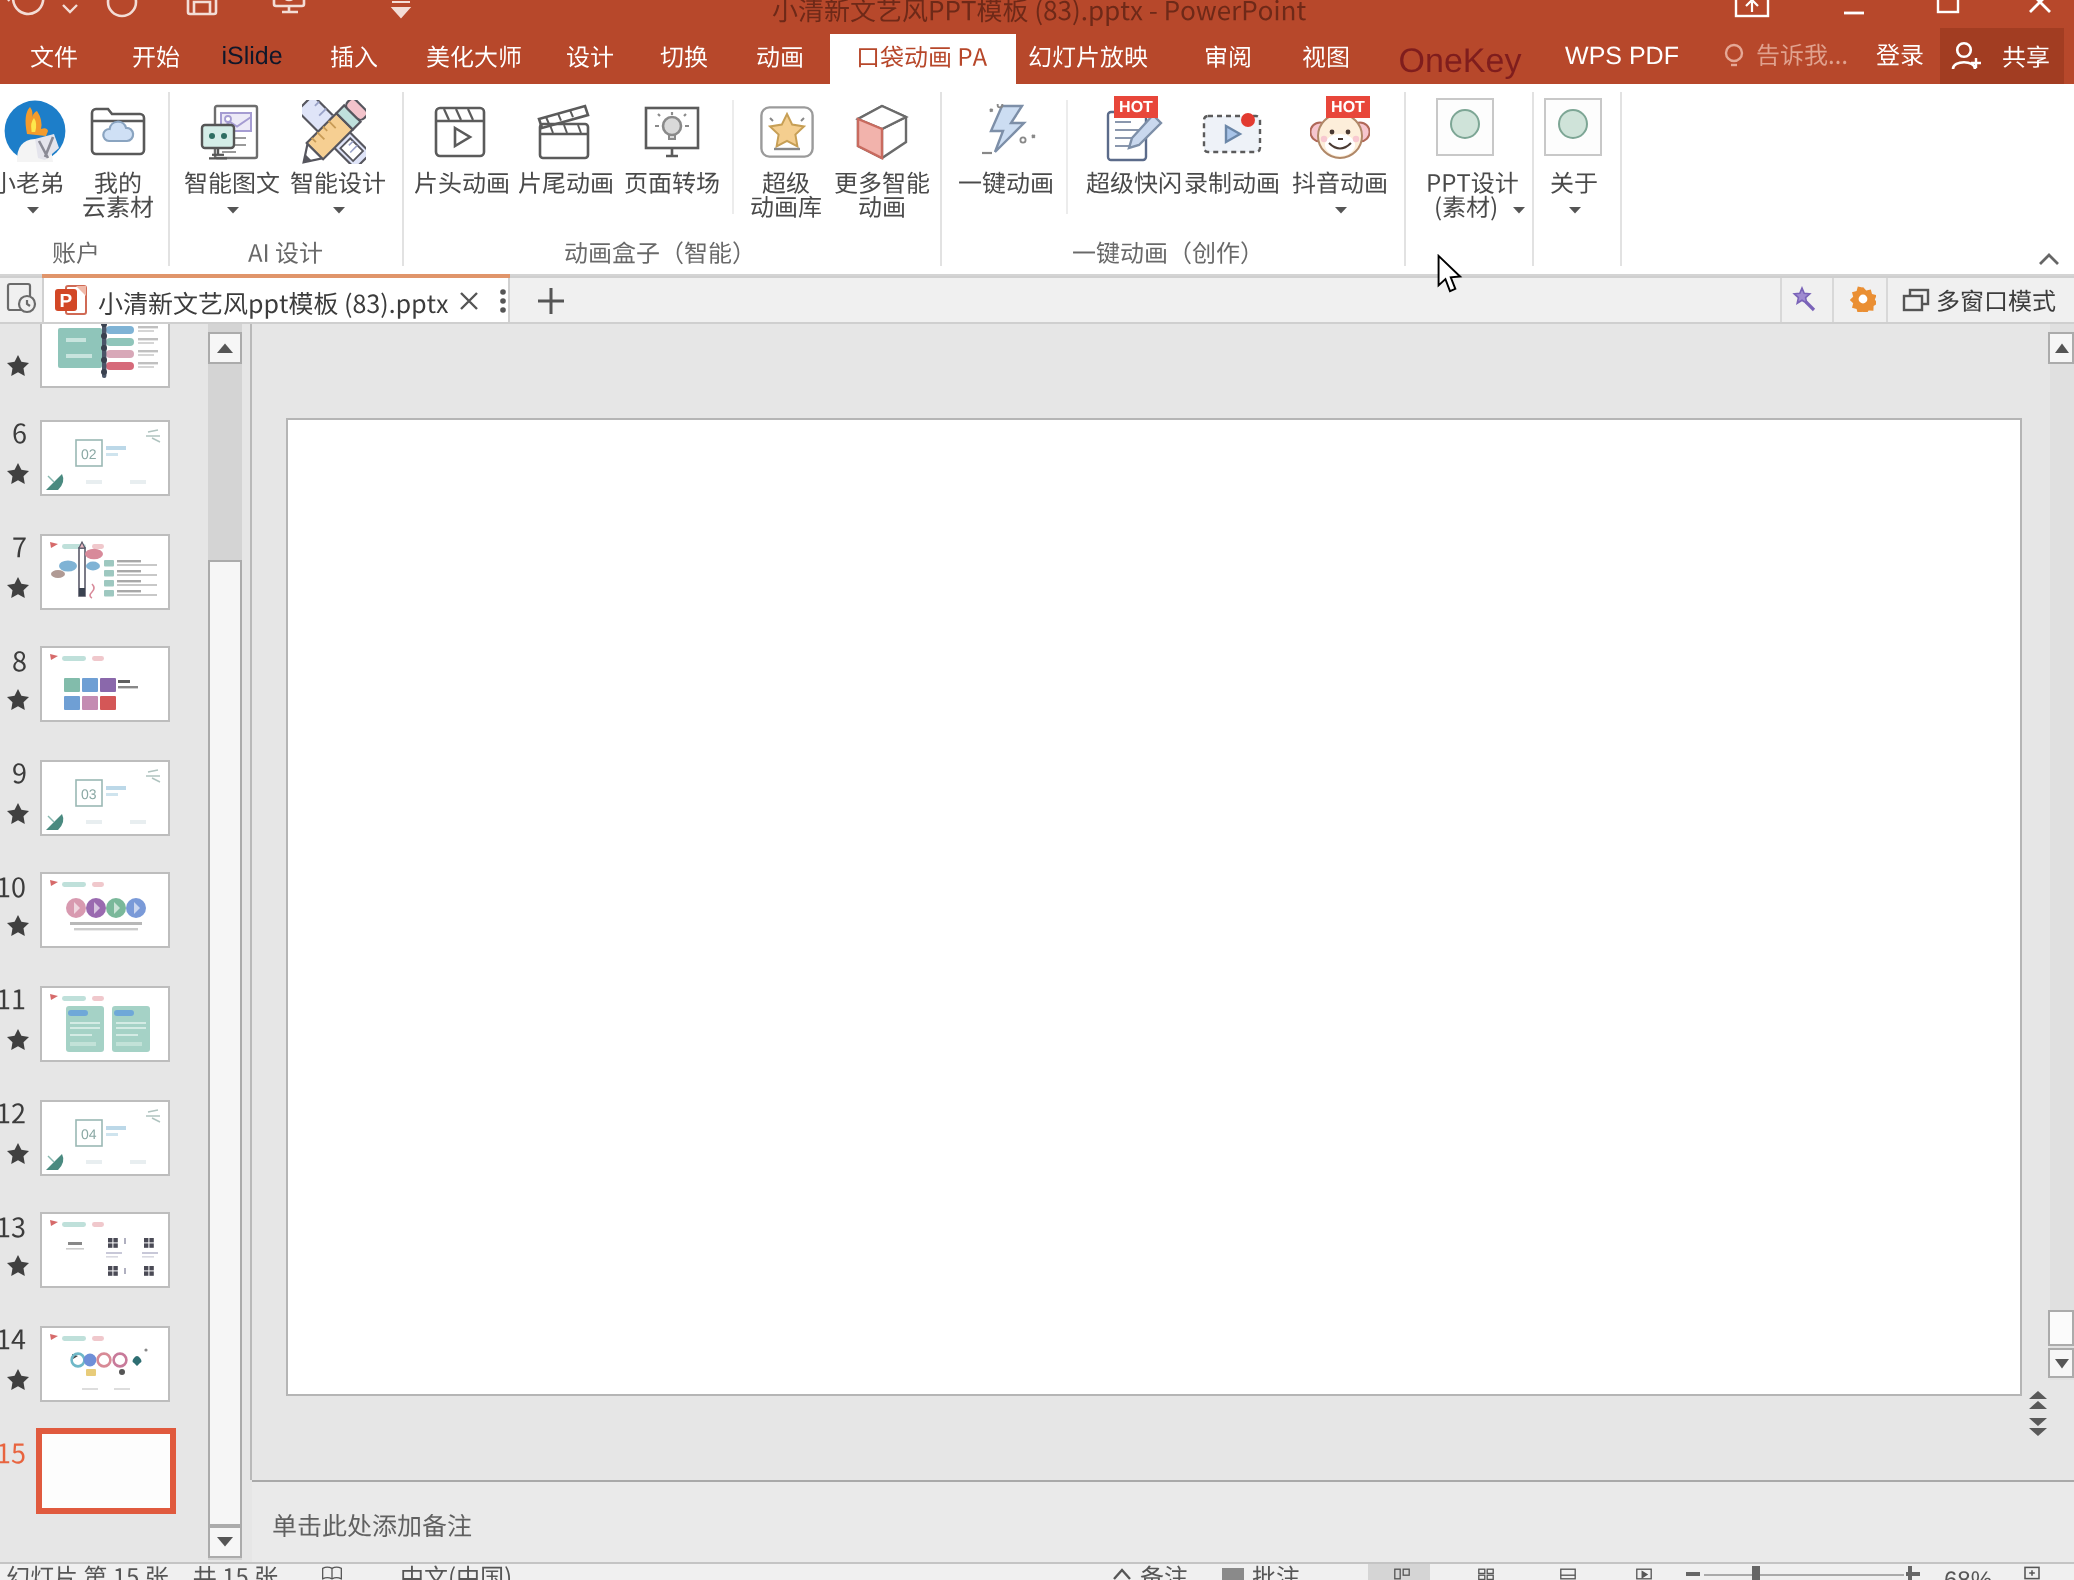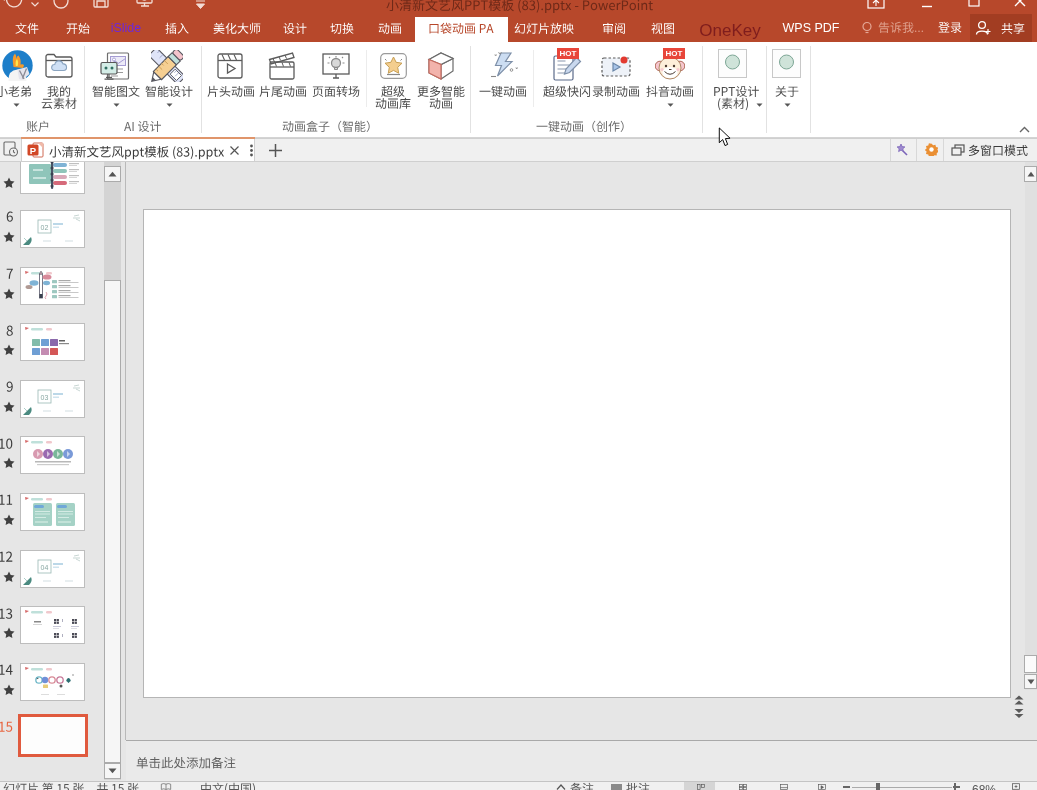--- a/index.html
+++ b/index.html
@@ -93,21 +93,21 @@
       <use href="#g36" x="0"></use>
       <use href="#g37" x="1000"></use>
     </g>
   </svg>
 <svg style="position:absolute;left:378.0px;top:19.1px;overflow:visible" width="25.0" height="18.7">
     <g fill="#ffffff" transform="translate(0,13.92) scale(0.01200,-0.01200)">
       <use href="#g38" x="0"></use>
       <use href="#g39" x="1000"></use>
     </g>
   </svg>
-<div class="a" style="left:86px;top:21px;width:80px;text-align:center;font-size:12.5px;color:#6d28d9">iSlide</div>
+<div class="a" style="left:86px;top:21px;width:80px;text-align:center;font-size:12.5px;color:#0f172a">iSlide</div>
 <svg style="position:absolute;left:428.2px;top:19.1px;overflow:visible" width="66.6" height="18.7">
     <g fill="#b7472a" transform="translate(0,13.92) scale(0.01200,-0.01200)">
       <use href="#g40" x="0"></use>
       <use href="#g41" x="1000"></use>
       <use href="#g38" x="2000"></use>
       <use href="#g39" x="3000"></use>
       <use href="#g6" x="4224"></use>
       <use href="#g42" x="4857"></use>
     </g>
   </svg>

